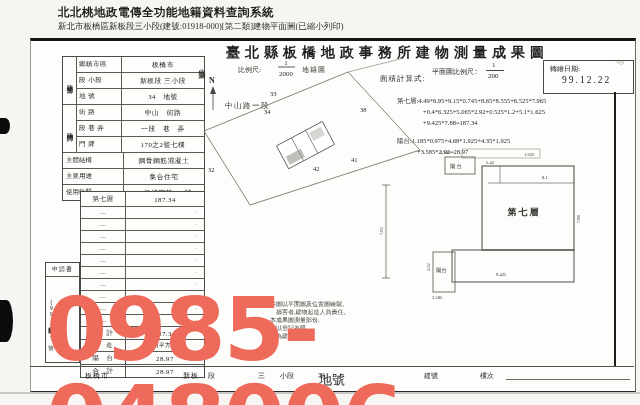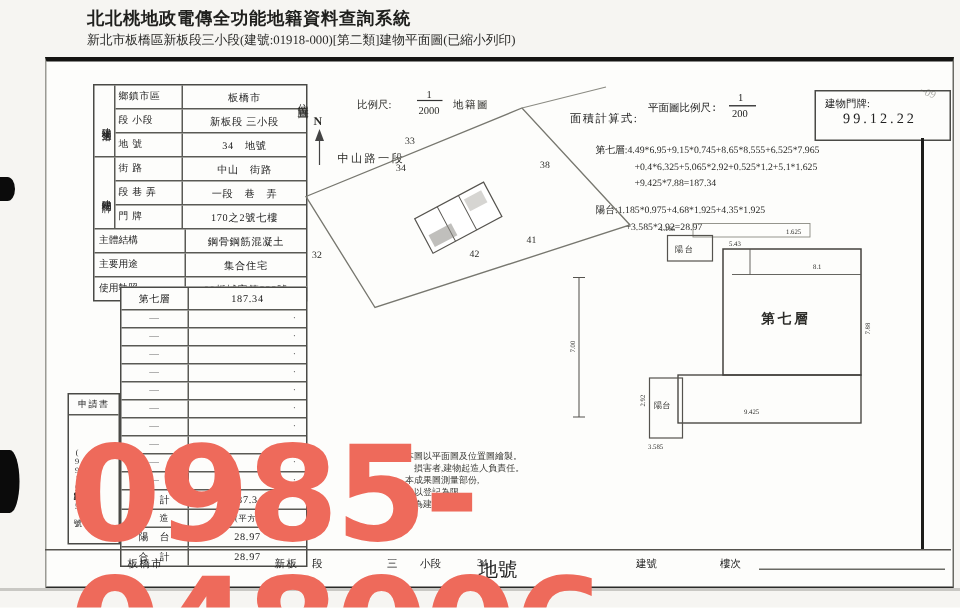--- a/index.html
+++ b/index.html
@@ -33,30 +33,31 @@
 <body>
 
 <div id="page">
 
   <div class="t" style="left:58px;top:5px;font-size:11.5px;font-weight:700;letter-spacing:.5px;color:#1f1f1d;">北北桃地政電傳全功能地籍資料查詢系統</div>
   <div class="t" style="left:58px;top:21px;font-size:8.5px;color:#2a2a28;text-align:center;">新北市板橋區新板段三小段(建號:01918-000)[第二類]建物平面圖(已縮小列印)</div>
 
   <div class="abs" style="left:30px;top:38px;width:604px;height:350px;border-top:3px solid #141412;border-bottom:2px solid #2a2a28;border-left:1px solid #9a9a94;border-right:1px solid #6a6a64;background:#fdfdfb;"></div>
   <div class="rule" style="left:0;top:392px;width:640px;height:2px;background:#c9c8c4;"></div>
 
+  <div class="t" style="left:226px;top:44px;font-size:14px;font-weight:700;letter-spacing:5px;">臺北縣板橋地政事務所建物測量成果圖</div>
   <div class="t" style="left:613px;top:58px;font-size:7px;color:#a9a9a4;font-style:italic;transform:rotate(18deg);">~09</div>
 
   <div class="t" style="left:380px;top:74px;font-size:7.5px;letter-spacing:1px;">面積計算式:</div>
   <div class="t" style="left:432px;top:67px;font-size:7px;font-family:Liberation Mono, monospace;">平面圖比例尺:</div>
   <div class="t" style="left:492px;top:61px;font-size:7px;">1</div>
   <div class="rule" style="left:486px;top:70px;width:18px;height:1px;"></div>
   <div class="t" style="left:488px;top:72px;font-size:7px;">200</div>
 
   <div class="box" style="left:543px;top:60px;width:89px;height:32px;">
-    <div class="t" style="left:6px;top:3px;font-size:7px;">建物門牌:</div>
+    <div class="t" style="left:6px;top:3px;font-size:7px;">轉繪日期:</div>
     <div class="t" style="left:18px;top:14px;font-size:9.5px;letter-spacing:2px;">99.12.22</div>
   </div>
 
   <div class="abs" style="left:397px;top:95px;font-size:6.5px;line-height:11px;color:#2a2a28;">
     <div class="t" style="left:0;top:0;">第七層:4.49*6.95+9.15*0.745+8.65*8.555+6.525*7.965</div>
     <div class="t" style="left:26px;top:11px;">+0.4*6.325+5.065*2.92+0.525*1.2+5.1*1.625</div>
     <div class="t" style="left:26px;top:22px;">+9.425*7.88=187.34</div>
     <div class="t" style="left:0;top:40px;">陽台:1.185*0.975+4.68*1.925+4.35*1.925</div>
     <div class="t" style="left:20px;top:51px;">+3.585*2.92=28.97</div>
   </div>

